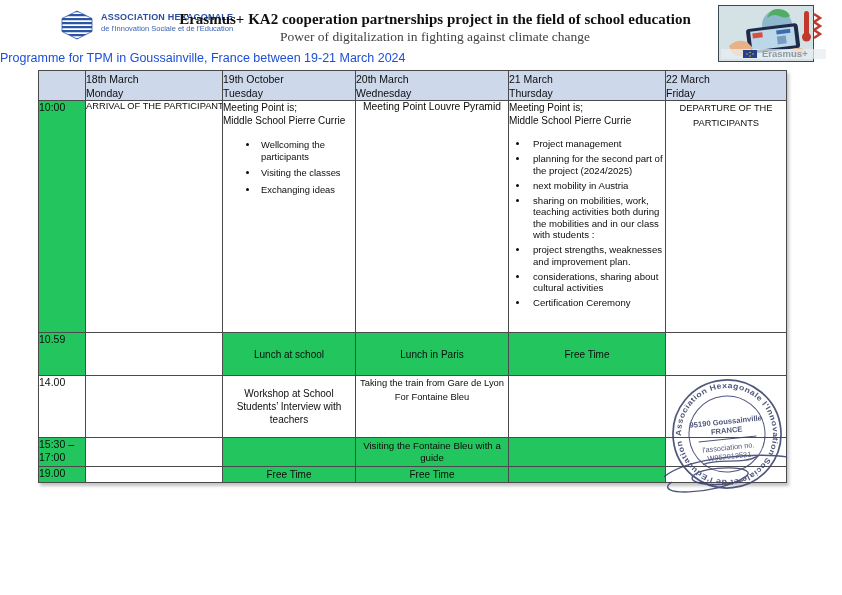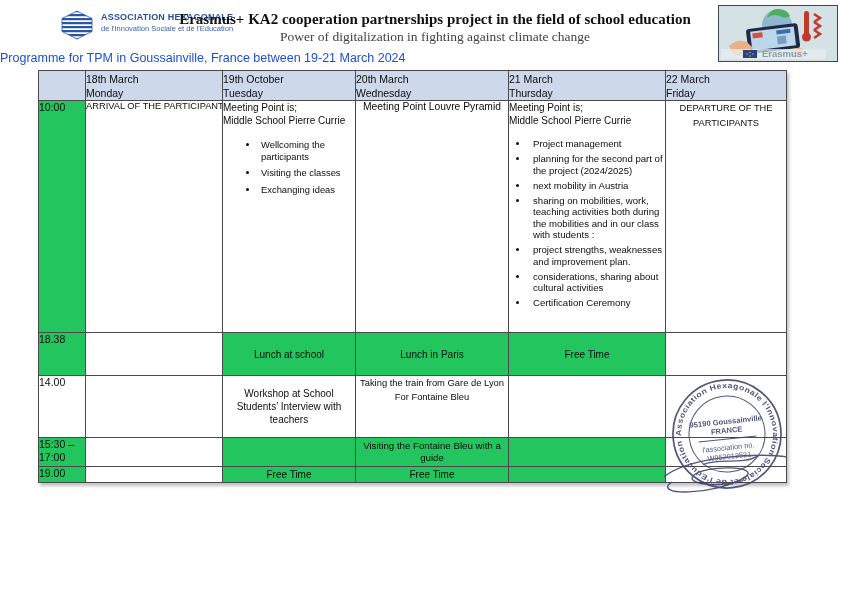--- a/index.html
+++ b/index.html
@@ -12,21 +12,21 @@
   .org-name{font-size:9px;font-weight:bold;color:#2a4f9e;letter-spacing:.2px;}
   .org-tagline{font-size:7.5px;color:#3a5fae;margin-top:2px;}
 
   .title-block{position:absolute;left:60px;top:11px;width:750px;text-align:center;}
   .doc-title{font-family:"Liberation Serif",serif;font-weight:bold;font-size:15px;color:#111;}
   .doc-subtitle{font-family:"Liberation Serif",serif;font-size:13.5px;color:#3f3f3f;margin-top:1px;}
 
   .programme-line{position:absolute;left:0;top:51px;width:830px;text-align:left;
                   font-size:12.5px;color:#1d4ed8;}
 
-  .erasmus-logo{position:absolute;left:718px;top:5px;width:120px;height:57px;
+  .erasmus-logo{position:absolute;left:718px;top:5px;width:96px;height:57px;
                 border:1.5px solid #3a4a55;background:#d4e1e5;box-sizing:border-box;}
 
   
   table.tbl{position:absolute;left:38px;top:70px;width:748px;border-collapse:collapse;
             table-layout:fixed;font-size:10.5px;color:#0d0d0d;
             box-shadow:2px 3px 3px rgba(120,120,120,.45);}
   table.tbl td{border:1px solid #4a4a4a;padding:0;vertical-align:top;overflow:hidden;}
   .blue{background:#22c55e;}
   tr.hdr td{background:#cdd8eb;vertical-align:middle;}
   tr.hdr div{line-height:14px;font-size:10.5px;}
@@ -171,21 +171,21 @@
           <li>sharing on mobilities, work, teaching activities both during the mobilities and in our class with students :</li>
           <li>project strengths, weaknesses and improvement plan.</li>
           <li>considerations, sharing about cultural activities</li>
           <li>Certification Ceremony</li>
         </ul>
       </td>
       <td class="fri-cell">DEPARTURE OF THE PARTICIPANTS</td>
     </tr>
 
     <tr style="height:43px">
-      <td class="blue time">18.38</td>
+      <td class="blue time">10.59</td>
       <td></td>
       <td class="blue mid">Lunch at school</td>
       <td class="blue mid">Lunch in Paris</td>
       <td class="blue mid">Free Time</td>
       <td></td>
     </tr>
 
     <tr style="height:62px">
       <td class="time">14.00</td>
       <td></td>

